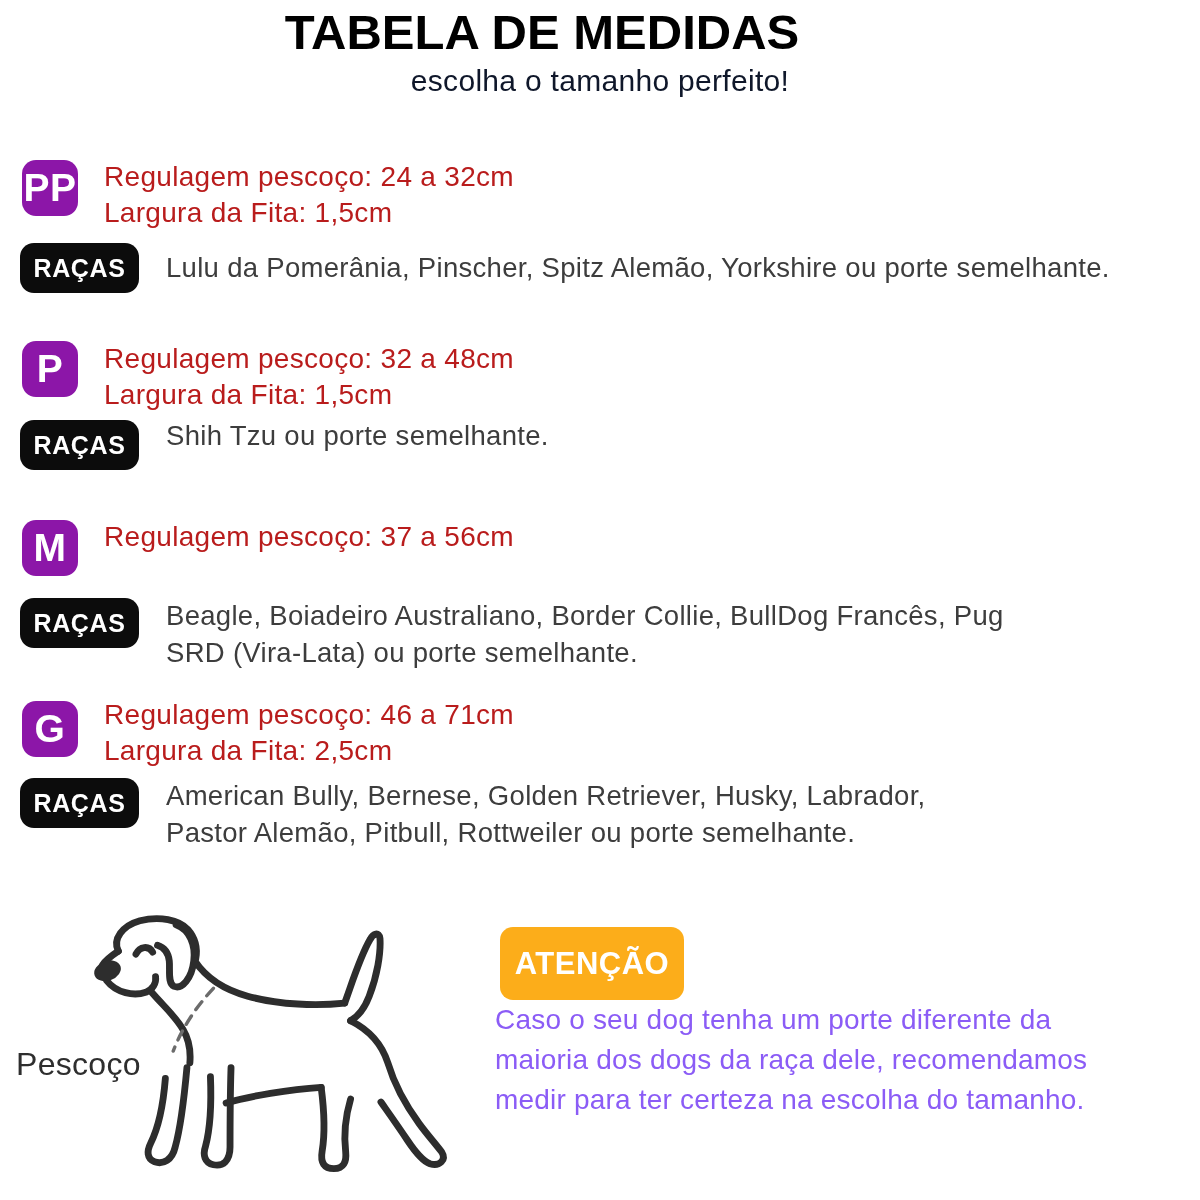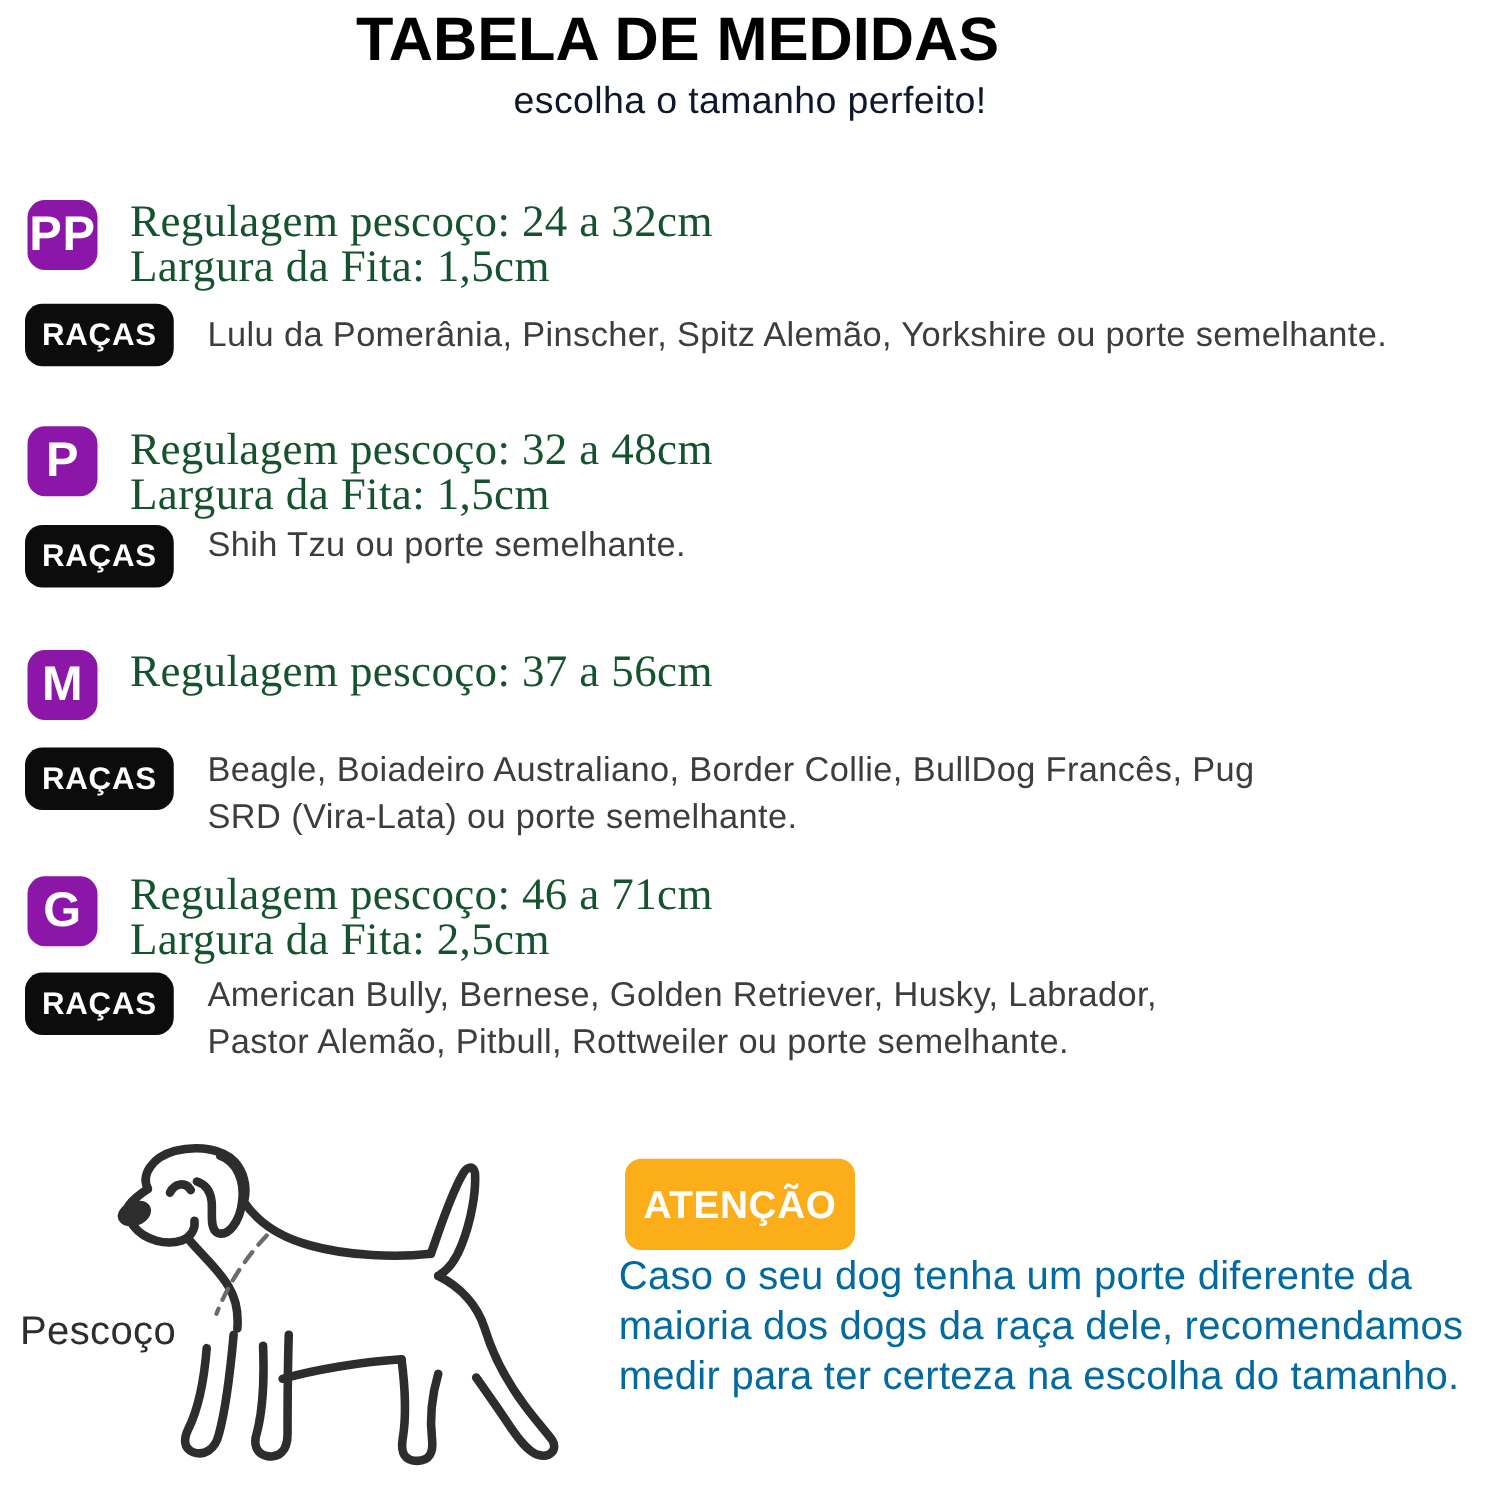--- a/index.html
+++ b/index.html
@@ -28,21 +28,21 @@
   }
   .size-badge{
     left:22px;width:56px;height:56px;
     background:var(--purple,#8C16A8);
     border-radius:14px;
     display:flex;align-items:center;justify-content:center;
     color:#ffffff;font-size:39px;font-weight:800;letter-spacing:0.5px;
   }
   .size-info{
     left:104px;width:900px;
-    font-size:36px;line-height:36px;color:#14532d;letter-spacing:0.3px;font-family:Liberation Serif, serif;
+    font-size:28px;line-height:36px;color:#b91c1c;letter-spacing:0.3px;
   }
   .races-badge{
     left:20px;width:119px;height:50px;
     background:var(--badge-black,#0c0c0c);
     border-radius:14px;
     display:flex;align-items:center;justify-content:center;
     color:#ffffff;font-size:25px;font-weight:800;letter-spacing:0.6px;
   }
   .races-text{
     left:166px;width:1020px;
@@ -50,21 +50,21 @@
   }
   .attention-badge{
     left:500px;top:927px;width:184px;height:73px;
     background:var(--orange,#FCAD1A);
     border-radius:13px;
     display:flex;align-items:center;justify-content:center;
     color:#ffffff;font-size:31px;font-weight:800;letter-spacing:0.5px;
   }
   .attention-text{
     left:495px;top:1000px;width:700px;
-    font-size:32px;line-height:40px;color:#0369a1;letter-spacing:0.2px;
+    font-size:28px;line-height:40px;color:#8b5cf6;letter-spacing:0.2px;
   }
   .neck-label{
     left:16px;top:1046px;
     font-size:32px;color:#2e2e2e;letter-spacing:0.3px;
   }
   .dog-wrap{left:85px;top:908px;width:392px;height:294px;}
 </style>
 </head>
 <body>
 

